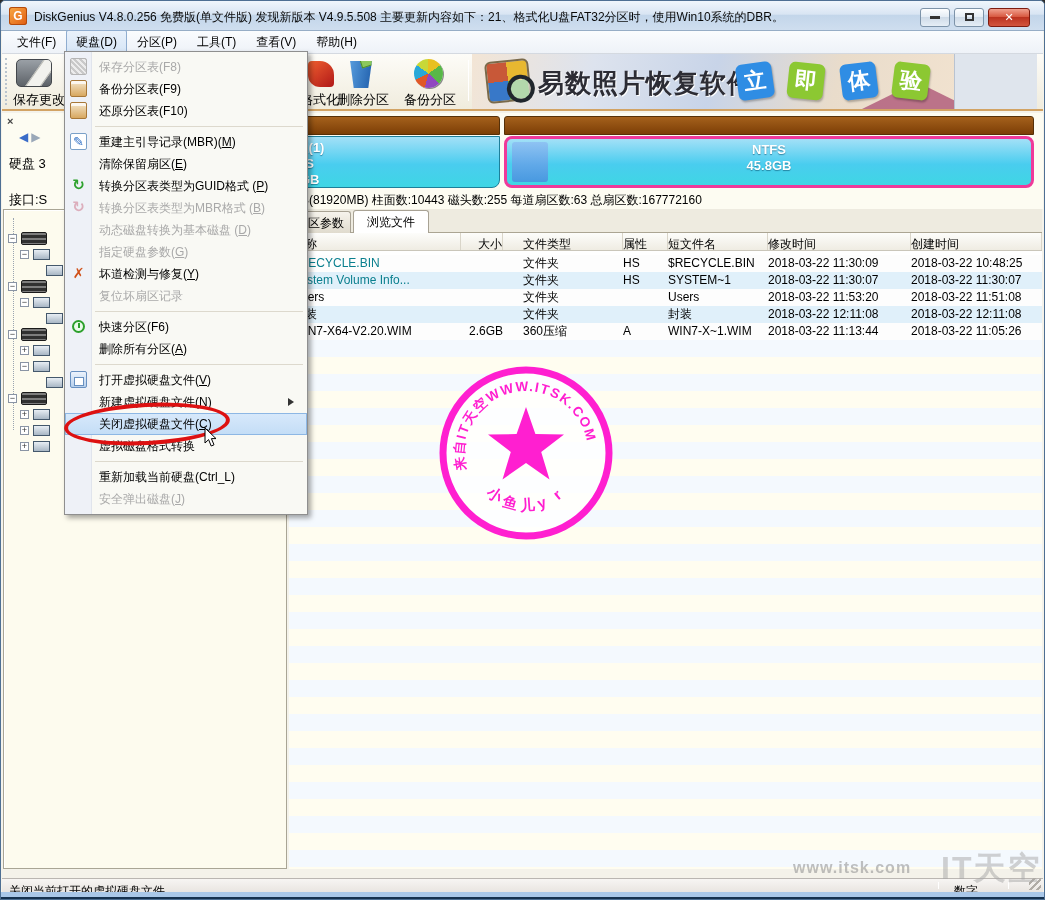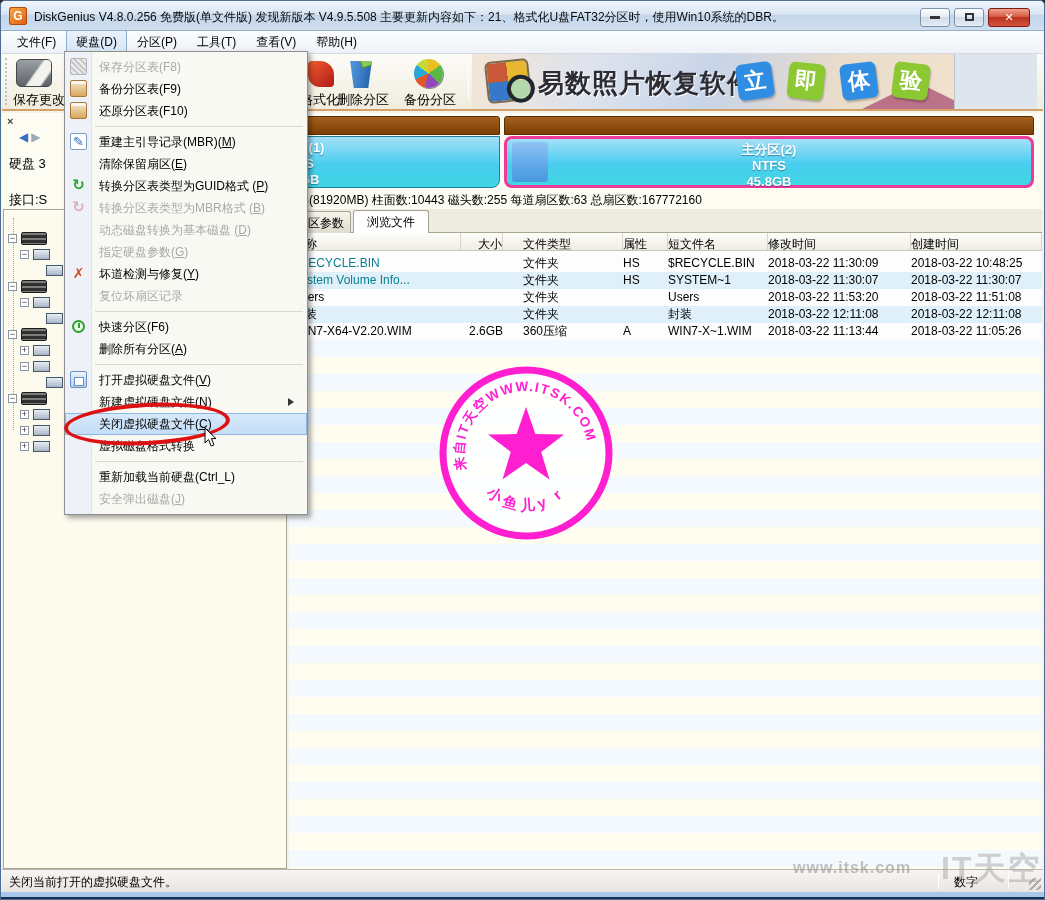--- a/index.html
+++ b/index.html
@@ -158,21 +158,21 @@
   .redcirc{position:absolute;left:63px;top:402px;width:166px;height:42px;border:4px solid #dd1111;
     border-radius:50%;transform:rotate(-3deg);z-index:60;}
   .cursor{position:absolute;left:203px;top:426px;z-index:61;}
   .stamp{position:absolute;left:430px;top:362px;z-index:40;}
   .stamp text{fill:#ff1fd0;font-weight:bold;}
   .corner-wm{position:absolute;z-index:70;color:rgba(150,150,150,.6);font-weight:bold;white-space:nowrap;}
   .wm-url{left:792px;top:858px;font-size:16px;letter-spacing:1px;}
   .wm-logo{left:940px;top:846px;font-size:32px;color:rgba(165,165,165,.5);letter-spacing:2px;}
 
   
-  .statusbar{position:absolute;left:1px;right:1px;bottom:7px;height:23px;
+  .statusbar{position:absolute;left:1px;right:1px;bottom:7px;height:14px;
     background:linear-gradient(#f7f5f3,#e9e5e1);border-top:1px solid #bab6b2;}
   .status-text{position:absolute;left:7px;top:4px;}
   .status-sep{position:absolute;top:3px;bottom:3px;width:1px;background:#c4c0bc;border-right:1px solid #fff;}
   .ss1{left:936px;} .ss2{left:1006px;}
   .status-right{position:absolute;left:952px;top:4px;}
   .grip{position:absolute;right:2px;bottom:2px;width:12px;height:12px;
     background:repeating-linear-gradient(135deg,transparent 0 3px,#b0aca6 3px 5px);}
   .bluestrip{position:absolute;left:0;right:0;bottom:2px;height:5px;background:#a9c7e8;}
   .darkline{position:absolute;left:0;right:0;bottom:0;height:2px;background:#15314f;}
 </style>
@@ -233,21 +233,20 @@
       <div class="pbody">
         <div>主分区(1)</div>
         <div>NTFS</div>
         <div>33.8GB</div>
       </div>
     </div>
     <div class="pbox sel" style="left:502px;width:530px;">
       <div class="pbar"></div>
       <div class="pbody">
         <div class="pseg"></div>
-        <div>主分区(2)</div>
         <div>NTFS</div>
         <div>45.8GB</div>
       </div>
     </div>
     <div class="diskinfo">容量:80GB(81920MB)  柱面数:10443  磁头数:255  每道扇区数:63  总扇区数:167772160</div>
   </div>
 
   <div class="splitlines"></div>
   <div class="treepanel">
     <div class="tguide"></div>

